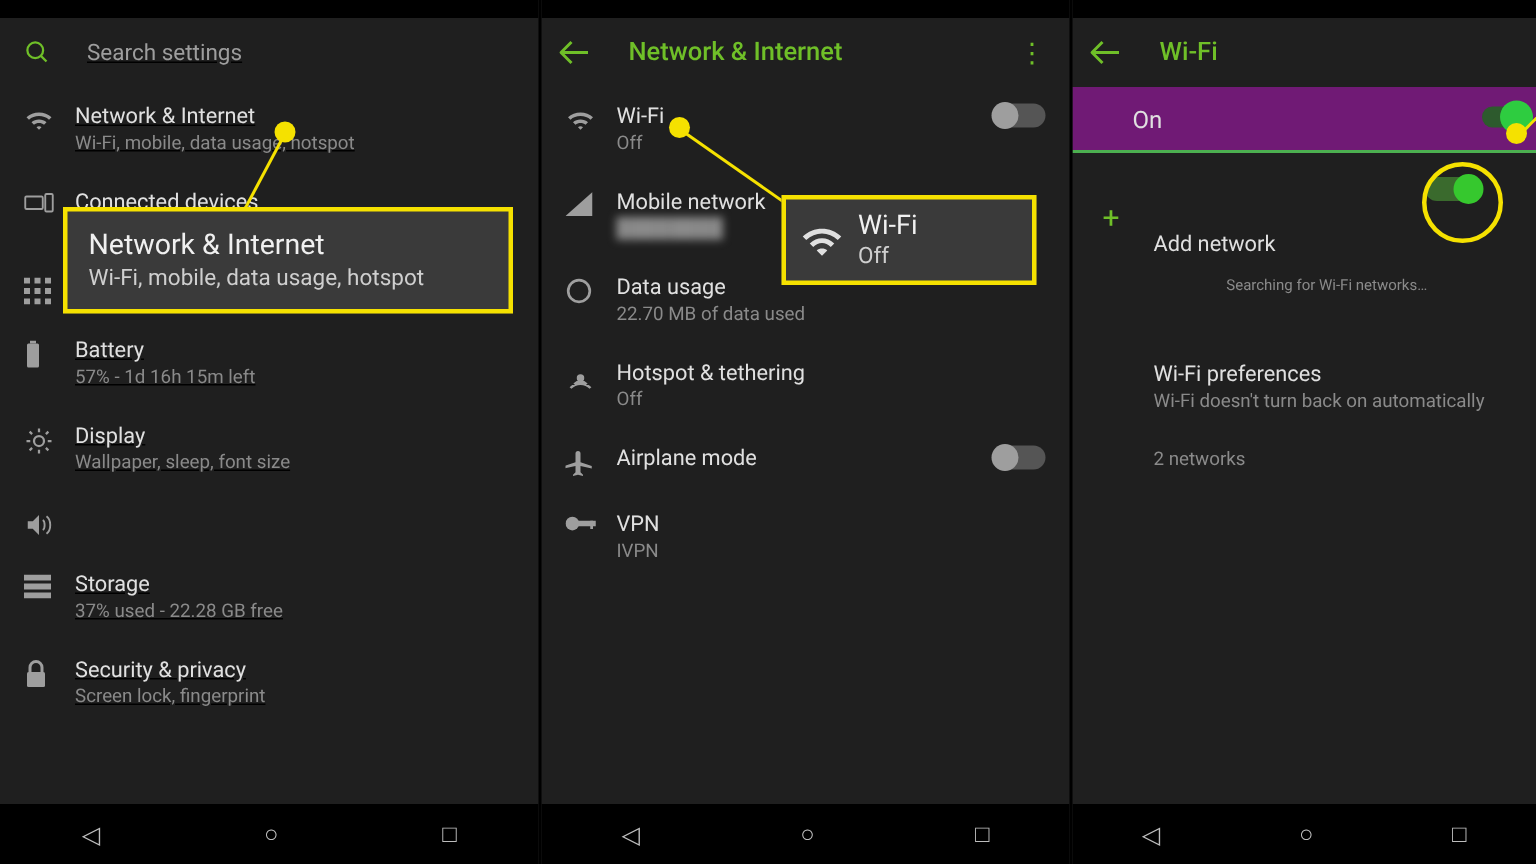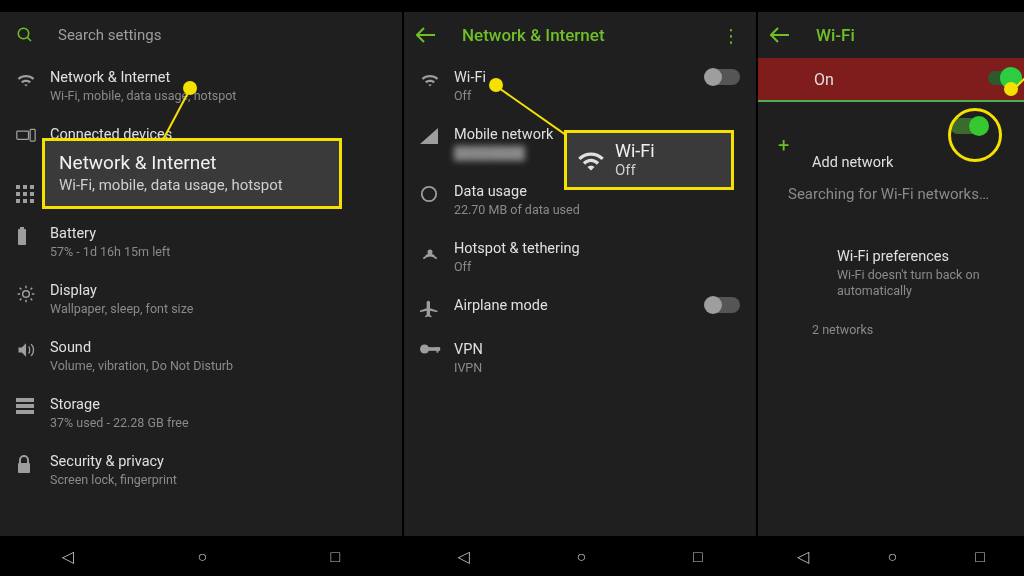--- a/index.html
+++ b/index.html
@@ -1,19 +1,19 @@
 <!DOCTYPE html>
 <html><head>
 <meta charset="utf-8">
 <style>
   * { box-sizing: border-box; margin: 0; padding: 0; }
   html, body { width: 1024px; height: 576px; background: #000; font-family: Roboto, Arial, sans-serif; overflow: hidden; }
   .stage { display: flex; width: 1024px; height: 576px; }
   .panel { position: relative; height: 576px; background: #1f1f1f; overflow: hidden; }
-  .p1 { width: 402px; }
+  .p1 { width: 359px; text-decoration: underline; }
   .p2 { width: 352px; }
   .p3 { flex: 1; }
   .divider { width: 2px; background: #000; }
   .statusbar { height: 12px; background: #000; }
   .navbar { position: absolute; bottom: 0; left: 0; right: 0; height: 40px; background: #000; display: flex; justify-content: space-around; align-items: center; }
   .navbtn { color: #bdbdbd; font-size: 16px; }
   .search-row { display: flex; align-items: center; height: 46px; padding: 0 16px; }
   .search-ico { color: #6fbf28; margin-right: 24px; display:flex; align-items:center; }
   .search-txt { color: #9e9e9e; font-size: 15px; }
   .header-row { display: flex; align-items: center; height: 46px; padding: 0 12px; }
@@ -38,27 +38,27 @@
   .callout1 .cs { color: #cfcfcf; font-size: 15px; margin-top: 2px; }
   .dot { position:absolute; width:14px; height:14px; background:#f5e100; border-radius:50%; }
   .line { position:absolute; background:#f5e100; transform-origin: left center; height:2px; }
   .callout2 {
     position: absolute; left: 160px; top: 130px; width: 170px; height: 60px;
     background: #3a3a3a; border: 3px solid #f5e100; display:flex; align-items:center; padding-left:10px;
   }
   .callout2 .wicon { color:#e0e0e0; margin-right:10px; display:flex; }
   .callout2 .ct { color:#f0f0f0; font-size:18px; line-height:20px; }
   .callout2 .cs { color:#cfcfcf; font-size:15px; }
-  .on-row { background:#7f1d1d; height:42px; display:flex; align-items:center; padding-left:56px; position:relative; }
+  .on-row { background:#701a75; height:42px; display:flex; align-items:center; padding-left:40px; position:relative; }
   .on-lbl { color:#e0e0e0; font-size:16px; }
   .on-toggle { position:absolute; right:8px; top:10px; width:28px; height:20px; }
   .underline { height:2px; background:#4caf50; width:100%; }
   .add-row { display:flex; align-items:center; padding:16px 16px 8px 20px; position:relative; }
   .plus-ico { color:#6fbf28; font-size:20px; width:34px; }
-  .searching { color:#8a8a8a; font-size:15px; padding-left:30px; margin-top:6px; }
+  .searching { color:#8a8a8a; font-size:10px; padding-left:30px; margin-top:6px;text-align:center; }
   .circ { position:absolute; width:54px; height:54px; border:3px solid #f5e100; border-radius:50%; }
   svg { display:block; }
   .blur { filter: blur(3px); color:#6a6a6a; }
 </style>
 </head>
 <body>
 
 <div class="stage">
 
   <div class="panel p1">
@@ -143,24 +143,20 @@
       </div>
     </div>
 
     <div class="item">
       <span class="ico">
         <svg width="20" height="18" viewBox="0 0 24 20" fill="currentColor">
             <path d="M3 7h4l5-5v16l-5-5H3z"></path>
             <path d="M15 6c2 1 2 7 0 8M18 3c4 3 4 11 0 14" fill="none" stroke="currentColor" stroke-width="1.5"></path>
           </svg>
       </span>
-      <div class="lbls">
-        <div class="ttl">Sound</div>
-        <div class="sub">Volume, vibration, Do Not Disturb</div>
-      </div>
     </div>
 
     <div class="item">
       <span class="ico">
         <svg width="18" height="16" viewBox="0 0 18 16" fill="currentColor">
             <rect x="0" y="0" width="18" height="4"></rect>
             <rect x="0" y="6" width="18" height="4"></rect>
             <rect x="0" y="12" width="18" height="4"></rect>
           </svg>
       </span>
@@ -332,21 +328,21 @@
 
     <div class="add-row">
       <span class="plus-ico">+</span>
       <span class="ttl" style="color:#e0e0e0; font-size:14.5px;margin-top:36px;">Add network</span>
       <div class="toggle on" style="position:absolute; right:40px; top:16px;"></div>
     </div>
     <div class="searching">Searching for Wi-Fi networks…</div>
 
     <div style="height:34px;"></div>
 
-    <div class="item" style="padding-left:54px;margin-left:25px;">
+    <div class="item" style="padding-left:54px;">
       <div class="lbls">
         <div class="ttl">Wi-Fi preferences</div>
         <div class="sub">Wi-Fi doesn't turn back on automatically</div>
       </div>
     </div>
 
     <div class="item" style="padding-left:54px;">
       <div class="lbls">
         <div class="sub">2 networks</div>
       </div>

